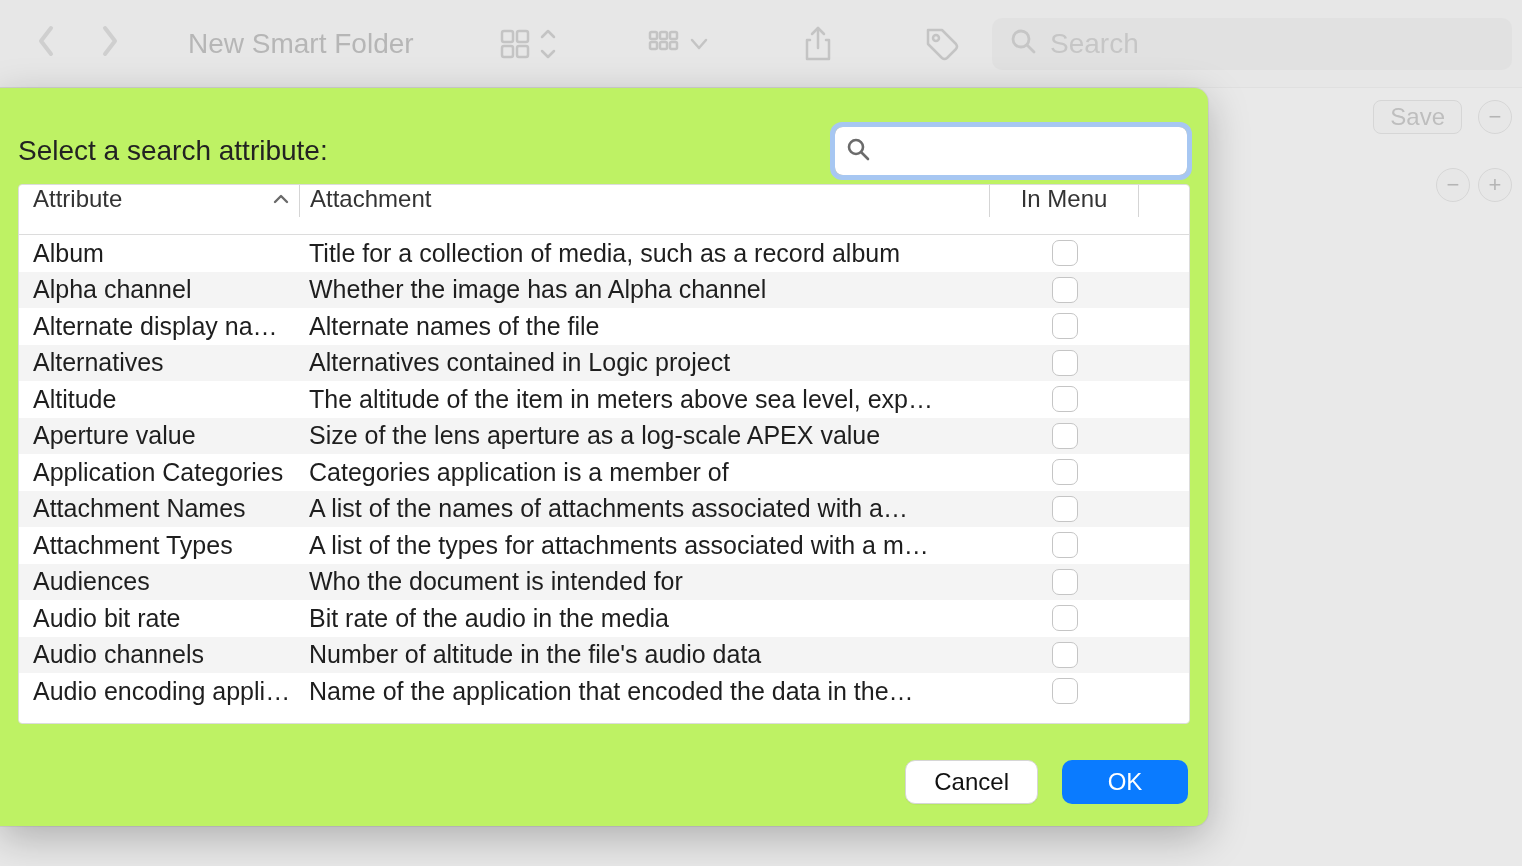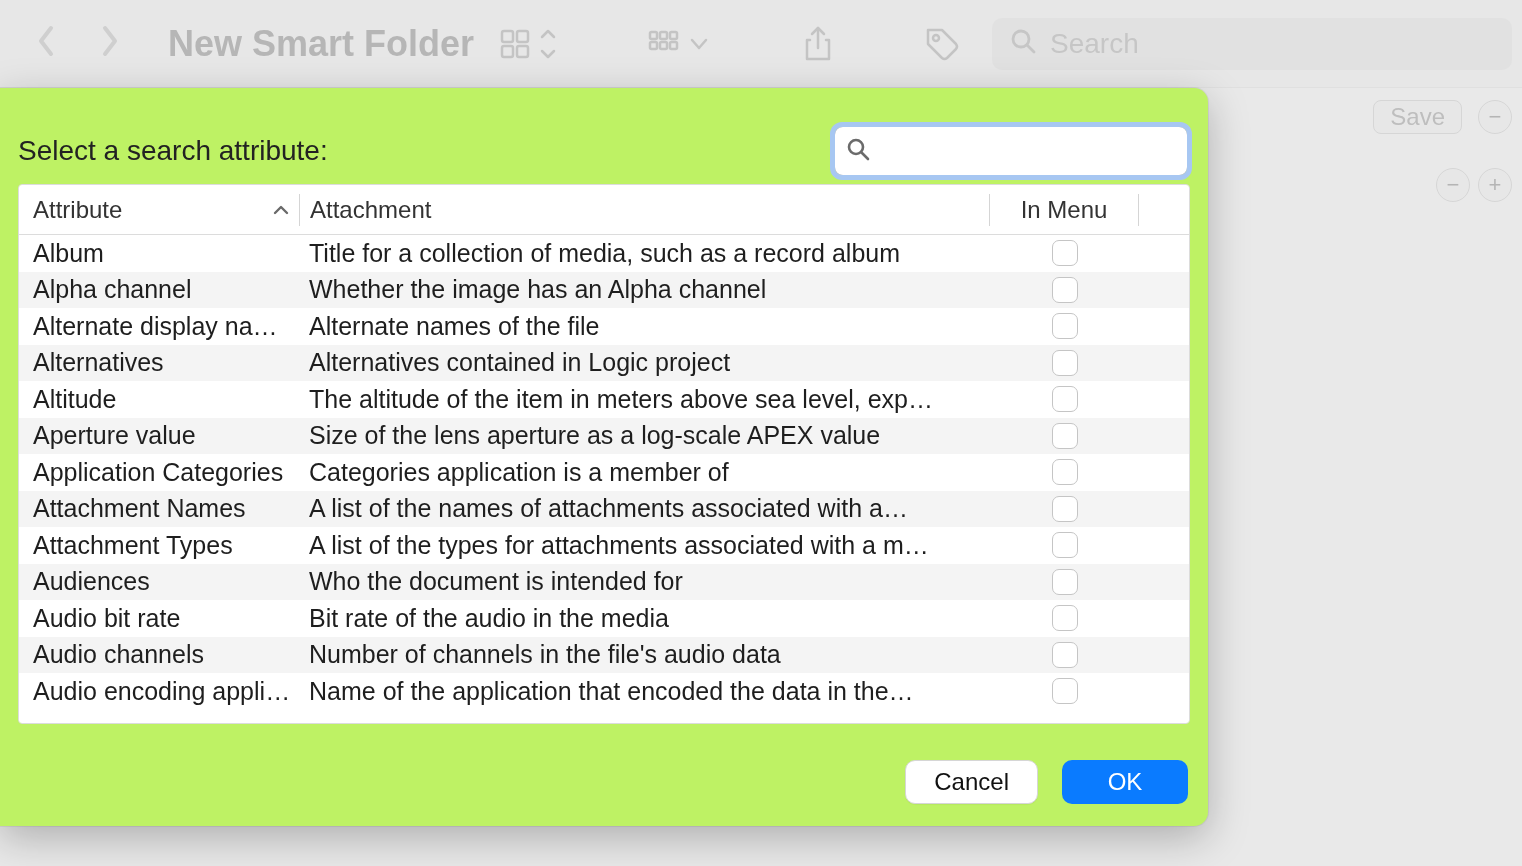--- a/index.html
+++ b/index.html
@@ -26,23 +26,23 @@
     height: 88px;
     display: flex;
     align-items: center;
     padding-left: 36px;
     background: #e8e8e8;
     border-bottom: 1px solid #d9d9d9;
   }
   .finder-nav-group { display: flex; align-items: center; gap: 44px; }
   .nav-chevron { color: #b3b3b3; font-size: 34px; line-height: 1; }
   .finder-title {
-    margin-left: 48px;
-    font-size: 36px;
-    font-weight: 700;
+    margin-left: 68px;
+    font-size: 28px;
+    font-weight: 400;
     color: #7c7c7c;
   }
   .finder-center-icons {
     position: absolute;
     left: 500px; top: 0; height: 88px;
     display: flex; align-items: center; gap: 90px;
     color: #9c9c9c;
   }
   .ficon { font-size: 30px; color: #9c9c9c; }
   .ficon svg { display: block; }
@@ -150,21 +150,21 @@
     margin: 0 18px;
     border: 1px solid #dcdcdc;
     border-radius: 4px;
     overflow: hidden;
     height: 540px;
     display: flex;
     flex-direction: column;
   }
   .thead {
     display: flex;
-    align-items: center;
+    align-items: flex-start;
     height: 50px;
     border-bottom: 1px solid #dcdcdc;
     font-size: 24px;
     color: #333;
     background: #fff;
     flex-shrink: 0;
   }
   .col-attr { width: 280px; padding-left: 14px; display: flex; align-items: center; justify-content: space-between; padding-right: 10px; }
   .col-sep { width: 1px; height: 32px; background: #d5d5d5; }
   .col-desc { flex: 1; padding-left: 10px; }
@@ -438,21 +438,21 @@
         <div class="trow">
           <div class="cell-attr">Audio bit rate</div>
           <div class="cell-desc">Bit rate of the audio in the media</div>
           <div class="cell-menu">
             <div class="chk"></div>
           </div>
           <div class="cell-spacer"></div>
         </div>
         <div class="trow">
           <div class="cell-attr">Audio channels</div>
-          <div class="cell-desc">Number of channels in the file's audio data</div>
+          <div class="cell-desc">Number of altitude in the file's audio data</div>
           <div class="cell-menu">
             <div class="chk"></div>
           </div>
           <div class="cell-spacer"></div>
         </div>
         <div class="trow">
           <div class="cell-attr">Audio encoding appli…</div>
           <div class="cell-desc">Name of the application that encoded the data in the…</div>
           <div class="cell-menu">
             <div class="chk"></div>

